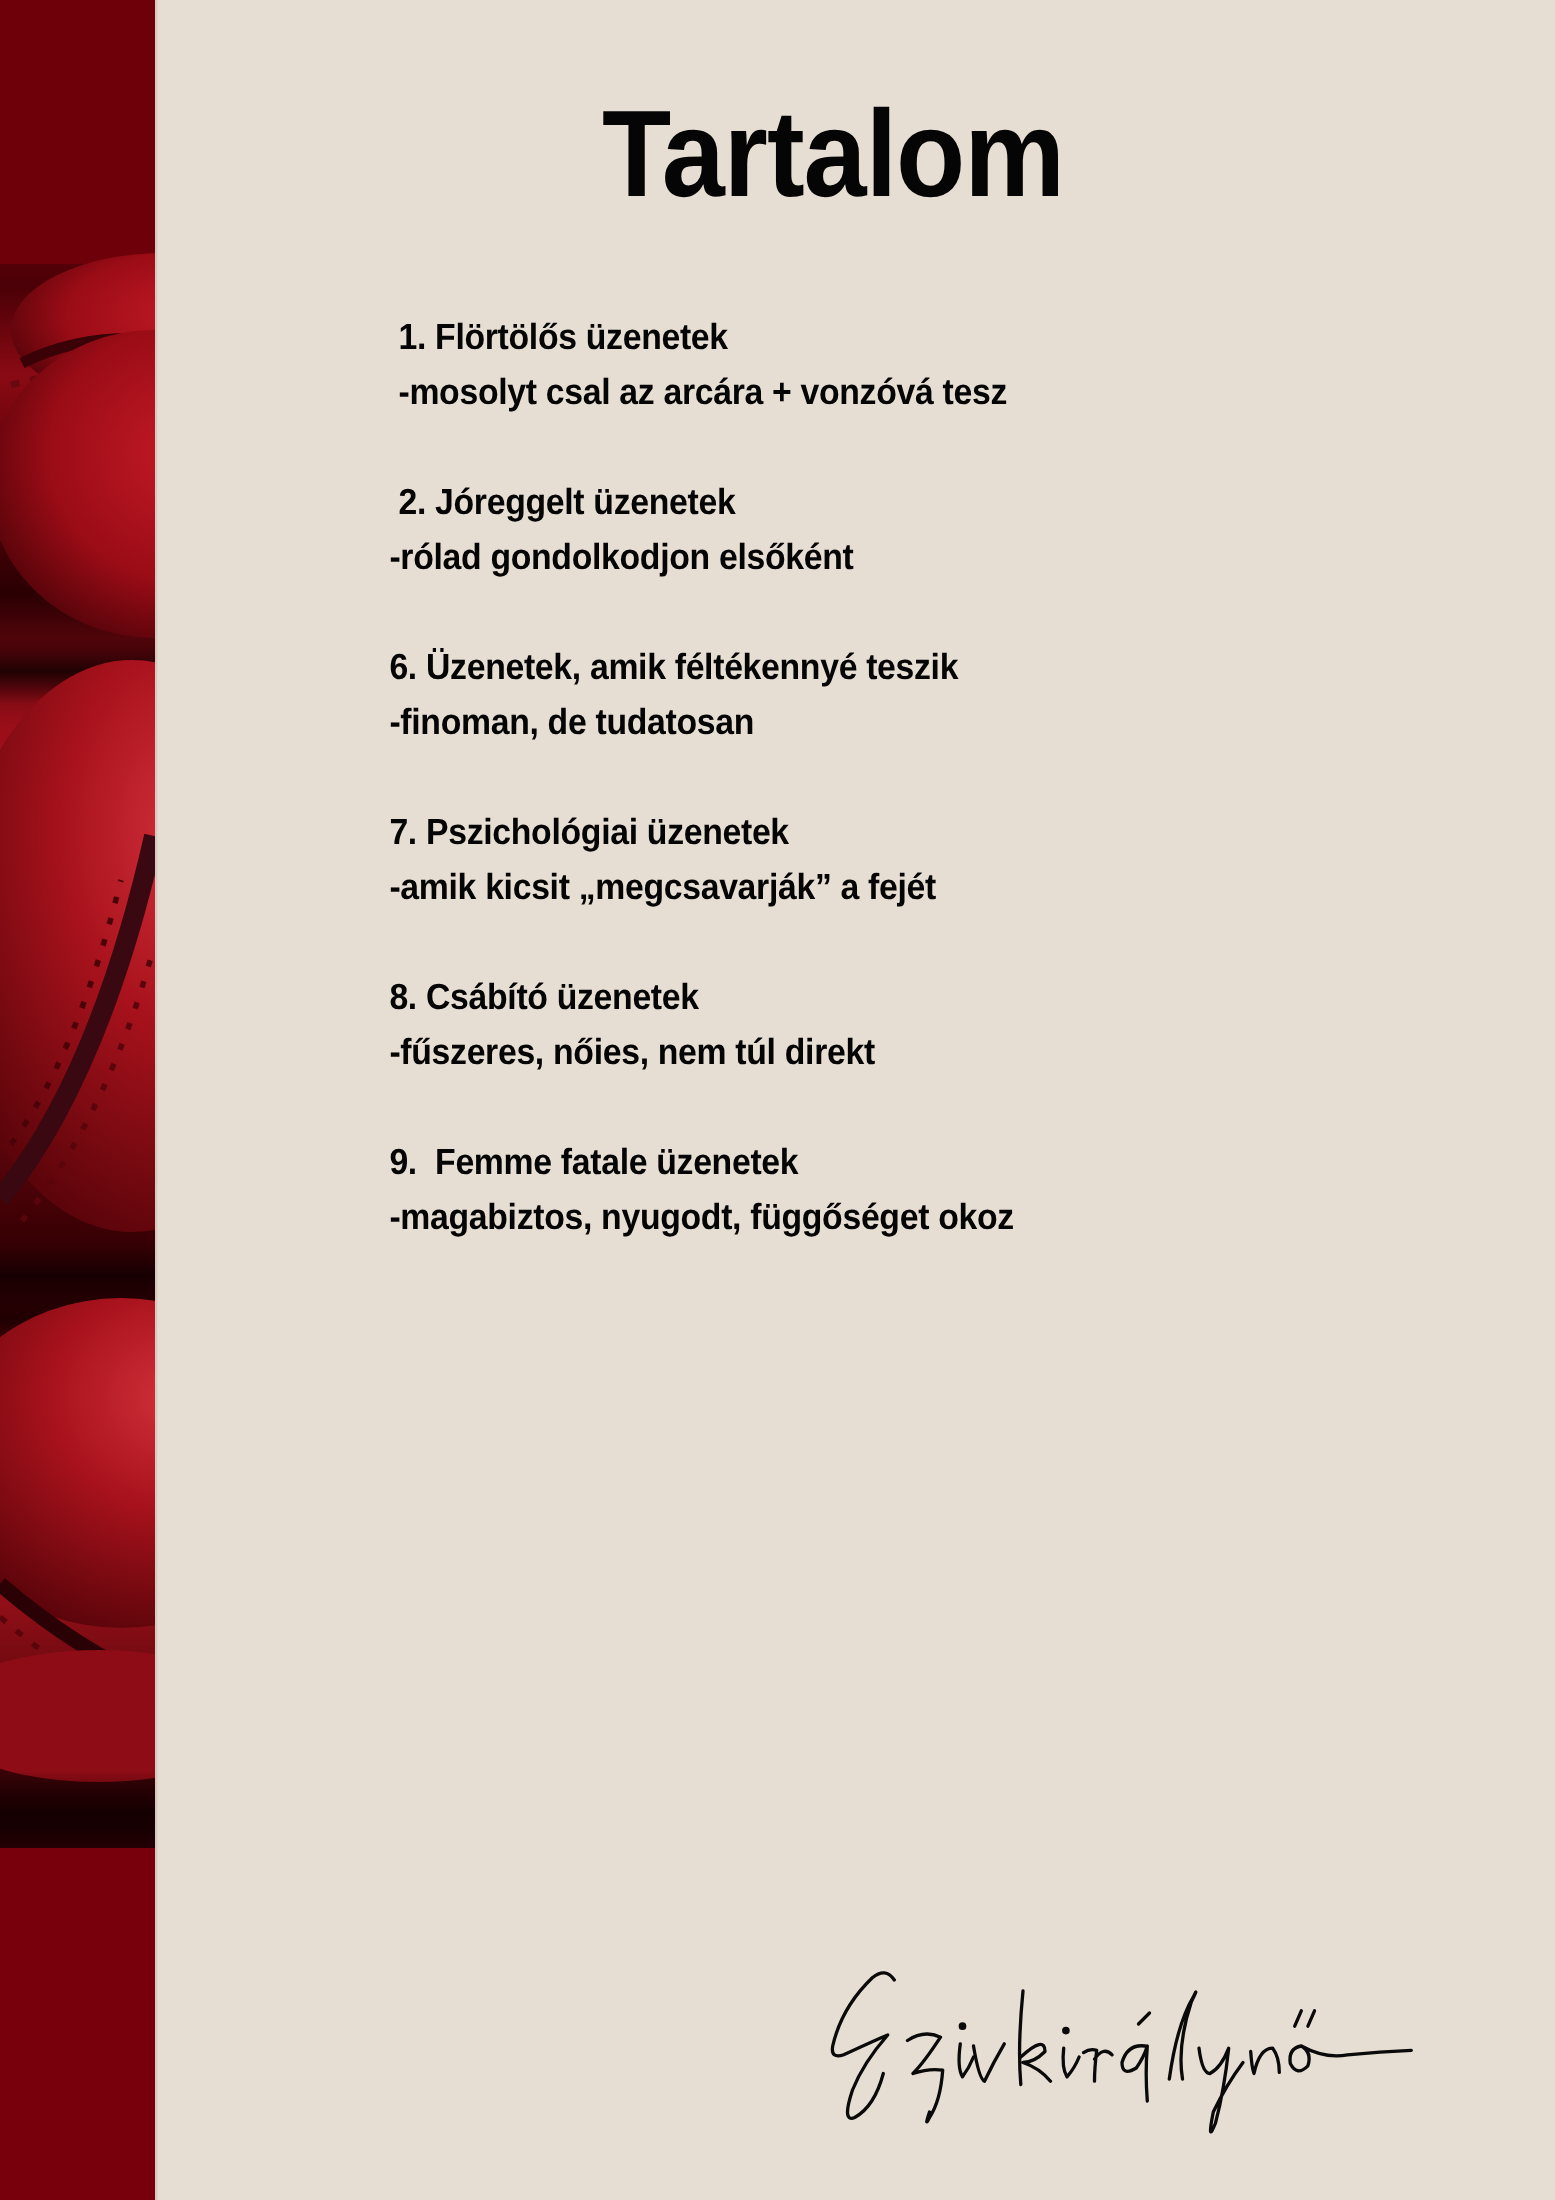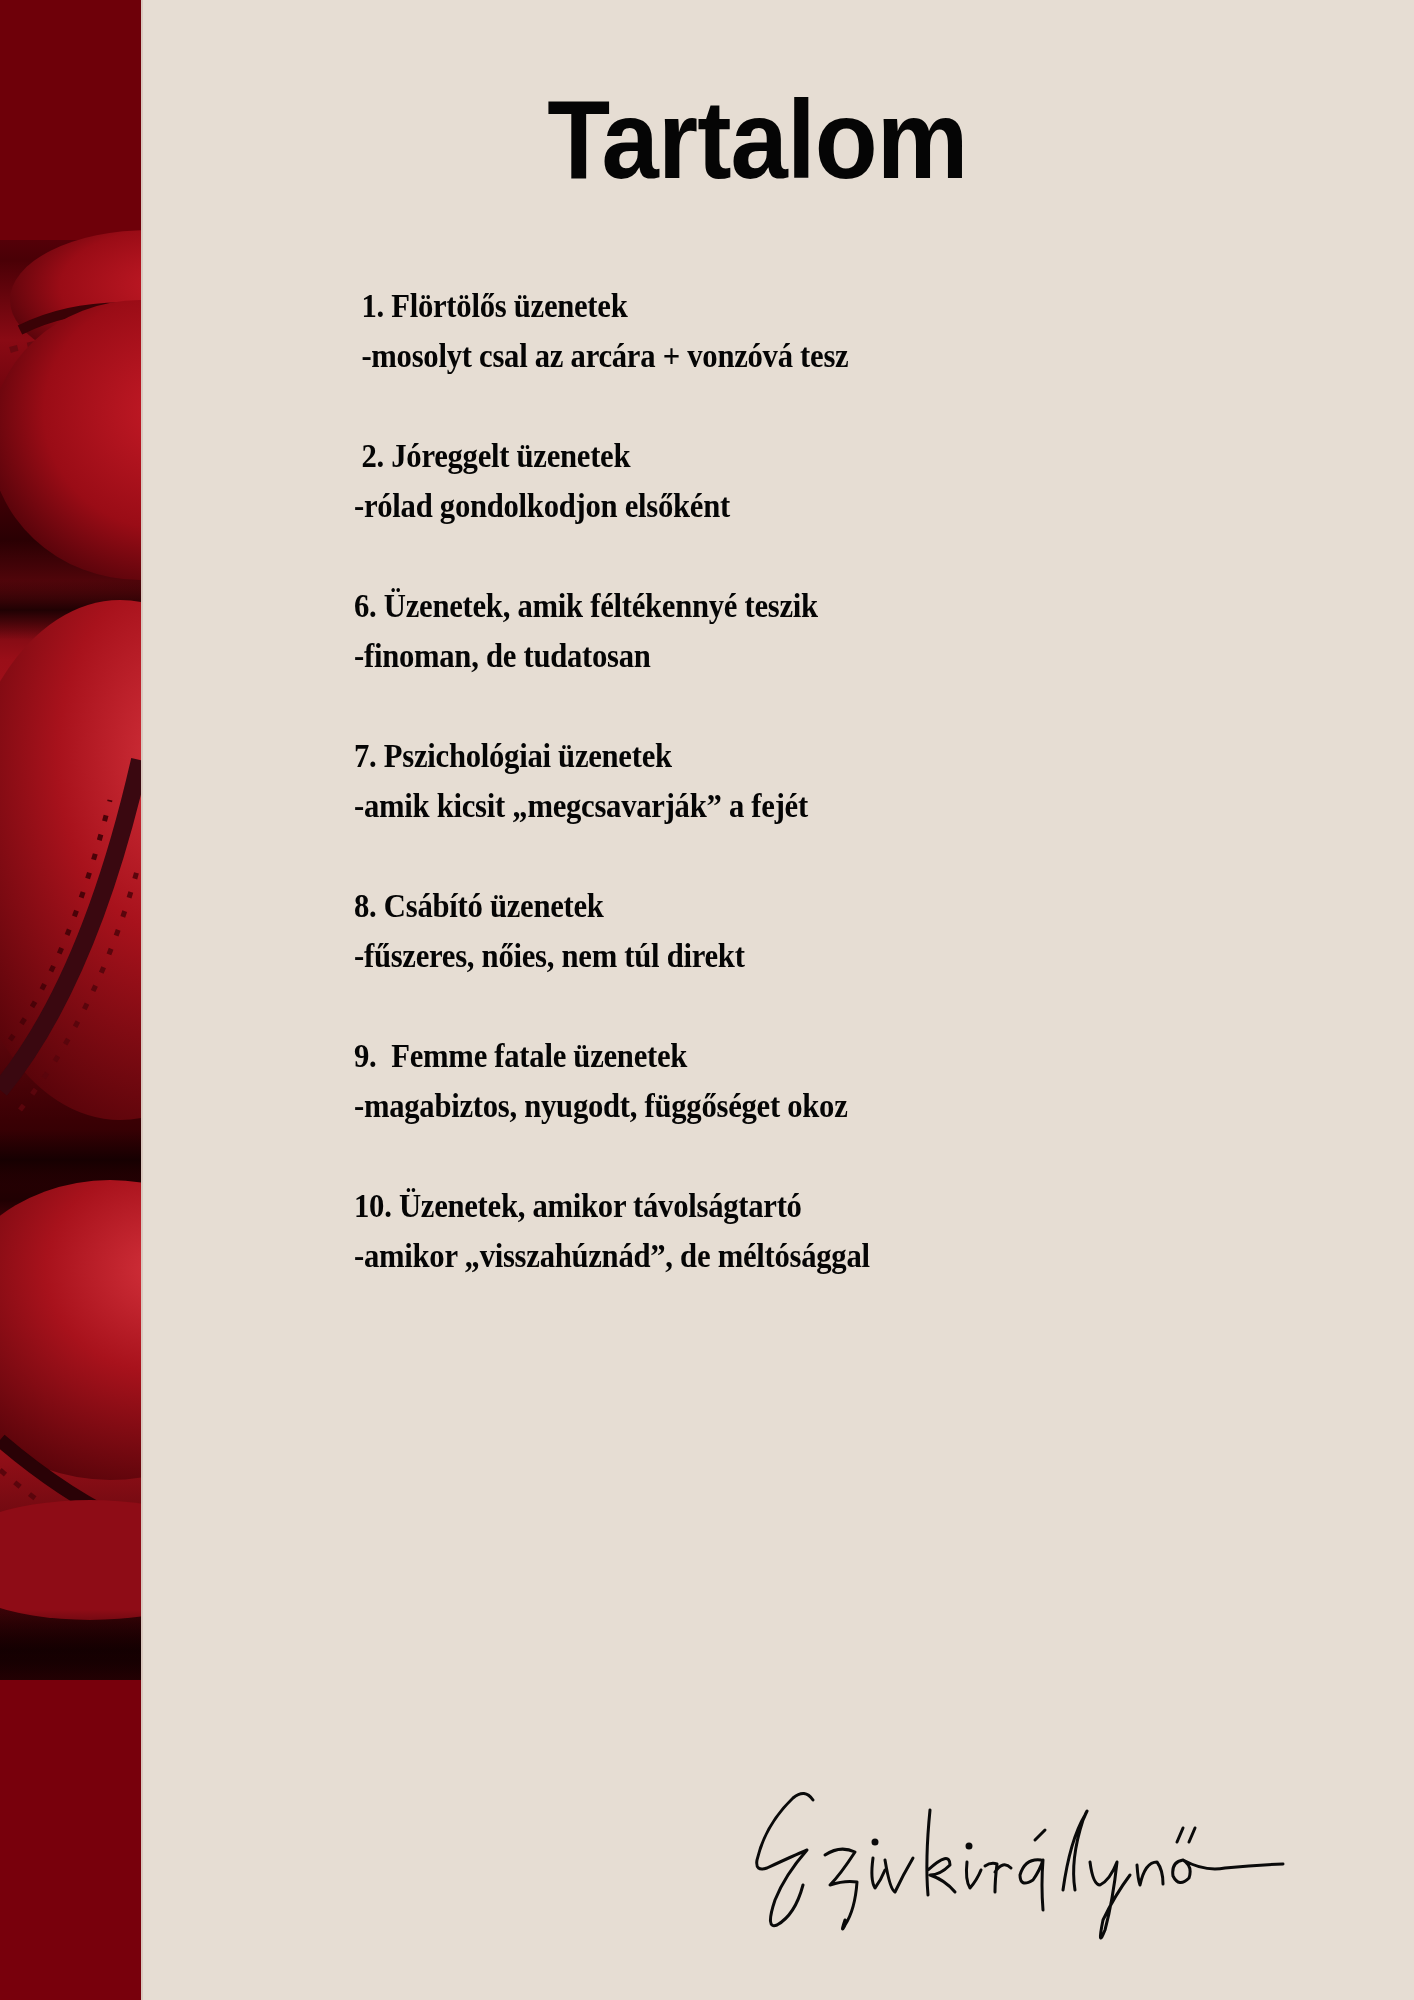--- a/index.html
+++ b/index.html
@@ -52,21 +52,20 @@
       transform-origin: 752px 50%;
     }
     .toc {
       position: absolute;
       left: 354px;
       top: 281px;
       width: 900px;
     }
     .toc-item {
       margin: 0 0 50px 0;
-      font-family: Liberation Serif, serif;
     }
     .toc-line {
       display: block;
       font-weight: bold;
       font-size: 33px;
       line-height: 50px;
       height: 50px;
       white-space: pre;
       letter-spacing: -0.3px;
       transform: scaleX(0.93);
@@ -156,24 +155,20 @@
     <span class="toc-line">-amik kicsit „megcsavarják” a fejét</span>
   </div>
   <div class="toc-item">
     <span class="toc-line">8. Csábító üzenetek</span>
     <span class="toc-line">-fűszeres, nőies, nem túl direkt</span>
   </div>
   <div class="toc-item">
     <span class="toc-line">9.  Femme fatale üzenetek</span>
     <span class="toc-line">-magabiztos, nyugodt, függőséget okoz</span>
   </div>
-  <div class="toc-item">
-    <span class="toc-line">10. Üzenetek, amikor távolságtartó</span>
-    <span class="toc-line">-amikor „visszahúznád”, de méltósággal</span>
-  </div>
 </div>
 
 <div class="signature">
   <span class="sr-only">Szívkirálynő</span>
   <svg width="580" height="170" viewBox="0 0 580 170" fill="none" stroke="#0a0a0a" stroke-width="3" stroke-linecap="round" stroke-linejoin="round">
 
     <path d="M68 20 Q60 8 48 18 Q20 45 12 80 Q10 92 22 88 Q50 75 62 70 Q40 95 30 120 Q20 150 32 145 Q50 135 58 105"></path>
 
     <path d="M80 75 Q95 65 110 72 Q95 95 85 105 Q100 100 112 102 Q110 130 100 145 Q95 155 100 140"></path>
 

